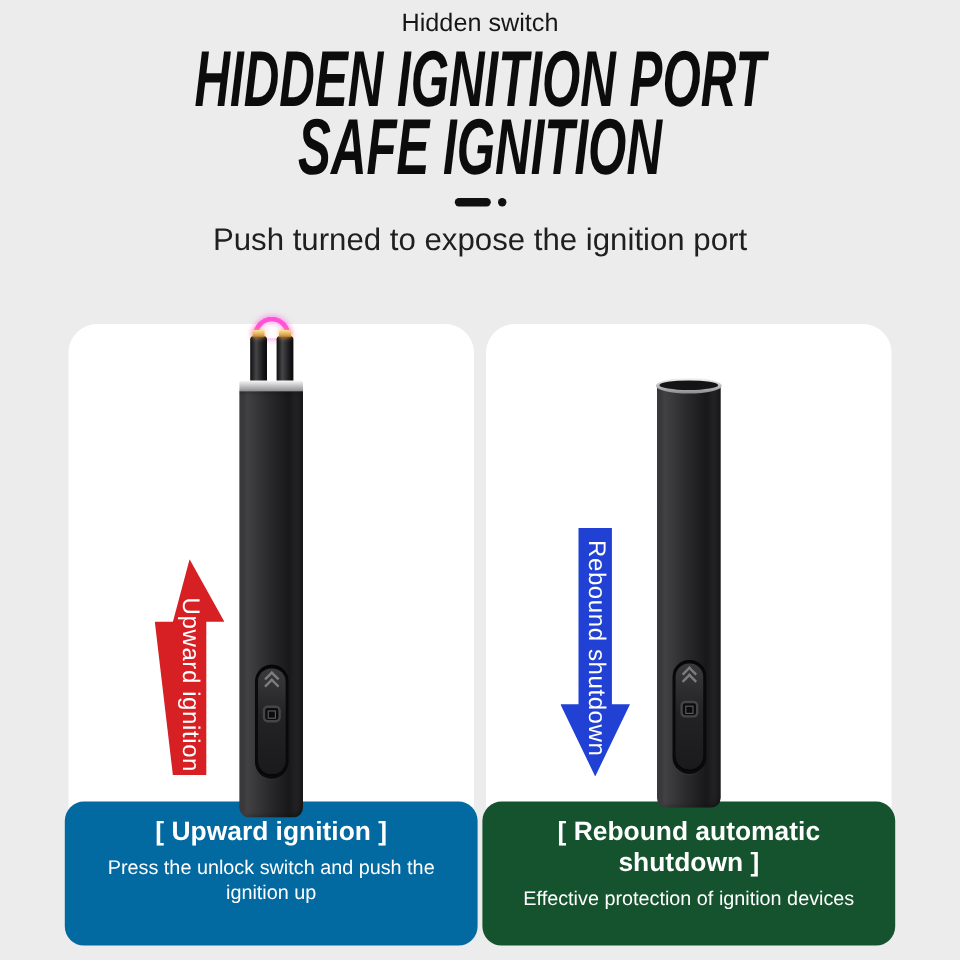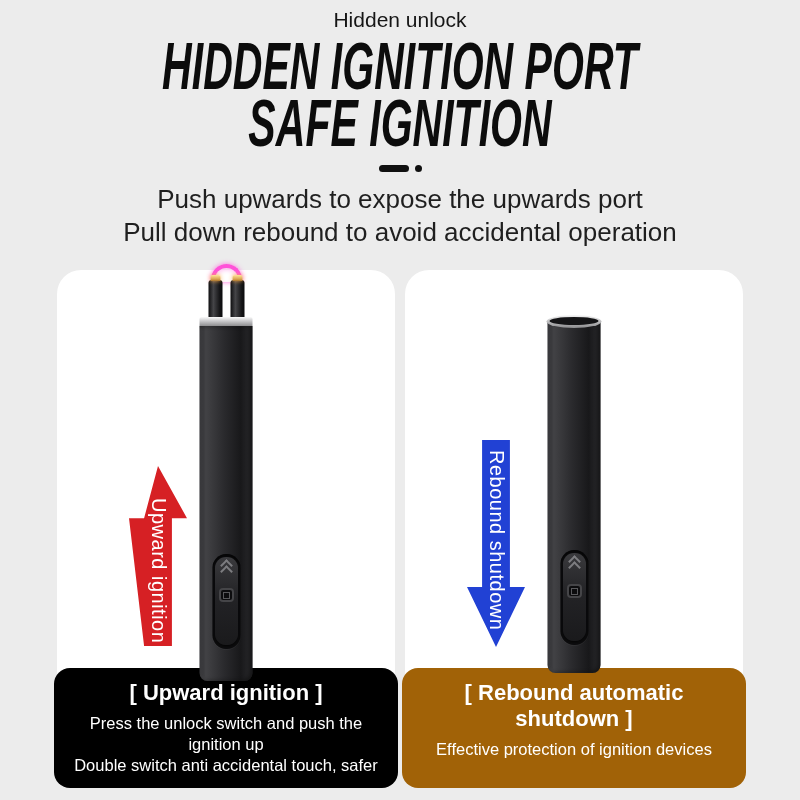--- a/index.html
+++ b/index.html
@@ -69,22 +69,22 @@
     position: absolute;
     left: -3px; right: -3px;
     top: 398px;
     height: 120px;
     border-radius: 16px;
     color: #ffffff;
     text-align: center;
     padding: 12px 12px 0 12px;
     z-index: 1;
   }
-  .caption-red { background: #000000; }
-  .caption-blue { background: #a16207; }
+  .caption-red { background: #0369a1; }
+  .caption-blue { background: #14532d; }
   .caption-title { font-size: 22px; font-weight: 700; margin-bottom: 7px; }
   .caption-line { font-size: 16.5px; line-height: 21px; text-align: center; }
 
   
   .arrow { position: absolute; z-index: 2; }
   .arrow-up {
     left: 72px; top: 196px;
     width: 58px; height: 180px;
     background: #d62024;
     clip-path: polygon(50% 0%, 100% 29%, 74% 29%, 74% 100%, 26% 100%, 0% 29%, 26% 29%);
@@ -221,35 +221,34 @@
   }
   .unlock-btn::after {
     content: "";
     width: 5px; height: 5px;
     border: 1px solid #58585b;
   }
 </style>
 </head>
 <body>
 
-<div class="eyebrow">Hidden unlock</div>
+<div class="eyebrow">Hidden switch</div>
 
 <div class="headline">
   <div class="headline-line">HIDDEN IGNITION PORT</div>
   <div class="headline-line">SAFE IGNITION</div>
 </div>
 
 <div class="divider">
   <span class="divider-bar"></span>
   <span class="divider-dot"></span>
 </div>
 
 <div class="subtitle">
-  <div>Push upwards to expose the upwards port</div>
-  <div>Pull down rebound to avoid accidental operation</div>
+  <div>Push turned to expose the ignition port</div>
 </div>
 
 <div class="panels">
 
   <div class="panel">
     <div class="card"></div>
 
     <div class="arrow arrow-up">
       <span class="arrow-label">Upward ignition</span>
     </div>
@@ -272,21 +271,20 @@
             <span class="chev"></span>
             <div class="unlock-btn"></div>
           </div>
         </div>
       </div>
     </div>
 
     <div class="caption caption-red">
       <div class="caption-title">[ Upward ignition ]</div>
       <div class="caption-line">Press the unlock switch and push the ignition up</div>
-      <div class="caption-line">Double switch anti accidental touch, safer</div>
     </div>
   </div>
 
   <div class="panel">
     <div class="card"></div>
 
     <div class="arrow arrow-down">
       <span class="arrow-label">Rebound shutdown</span>
     </div>
 

